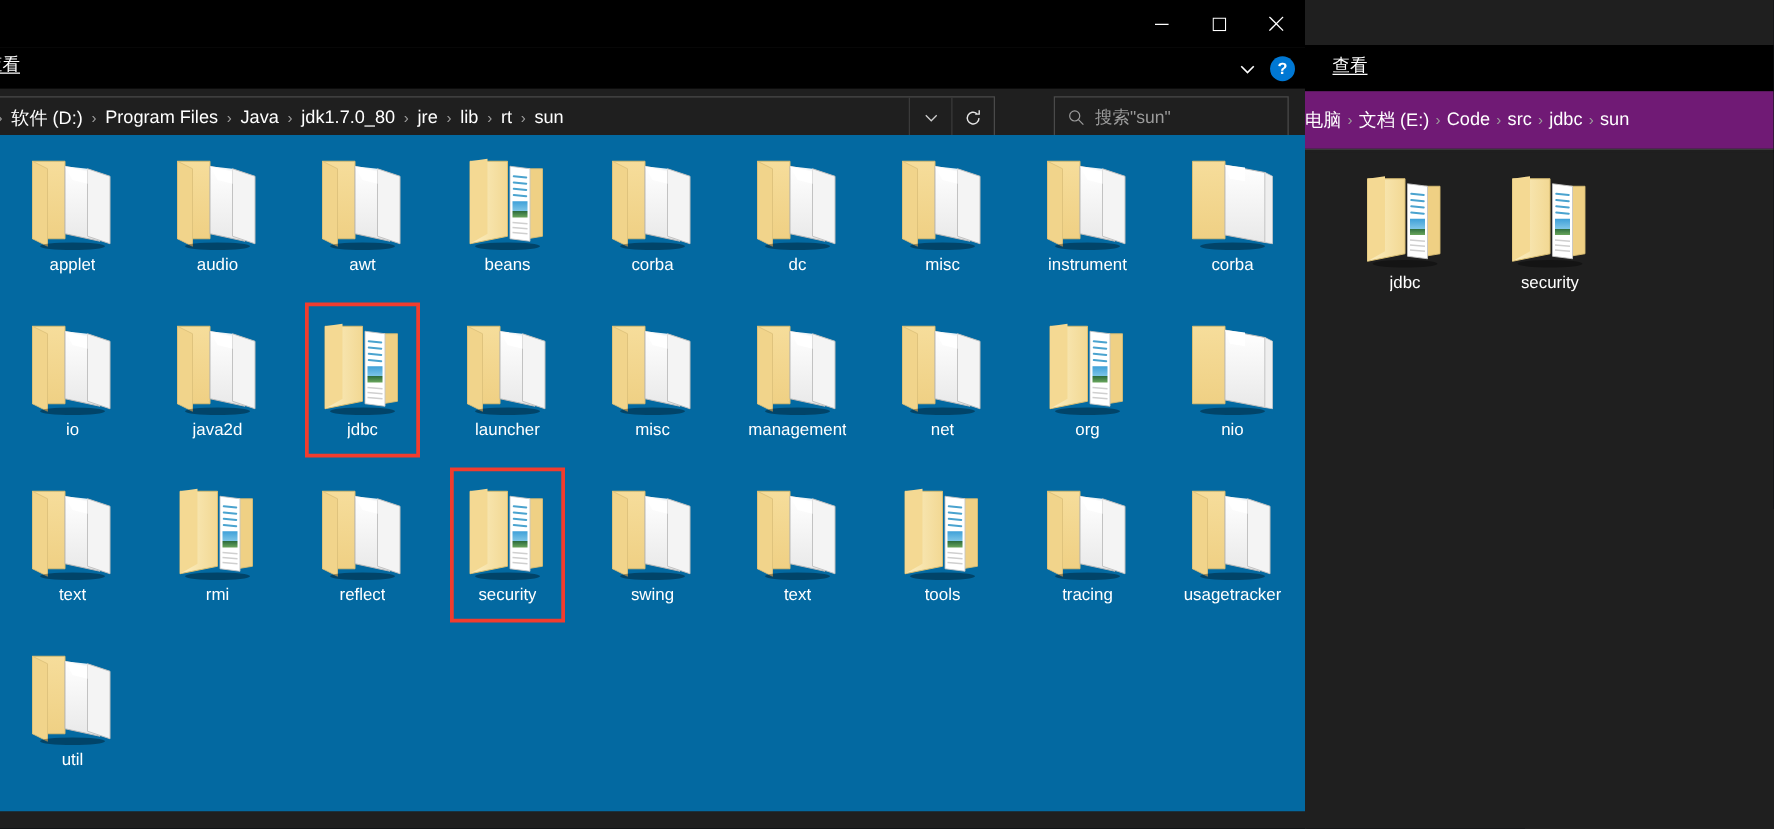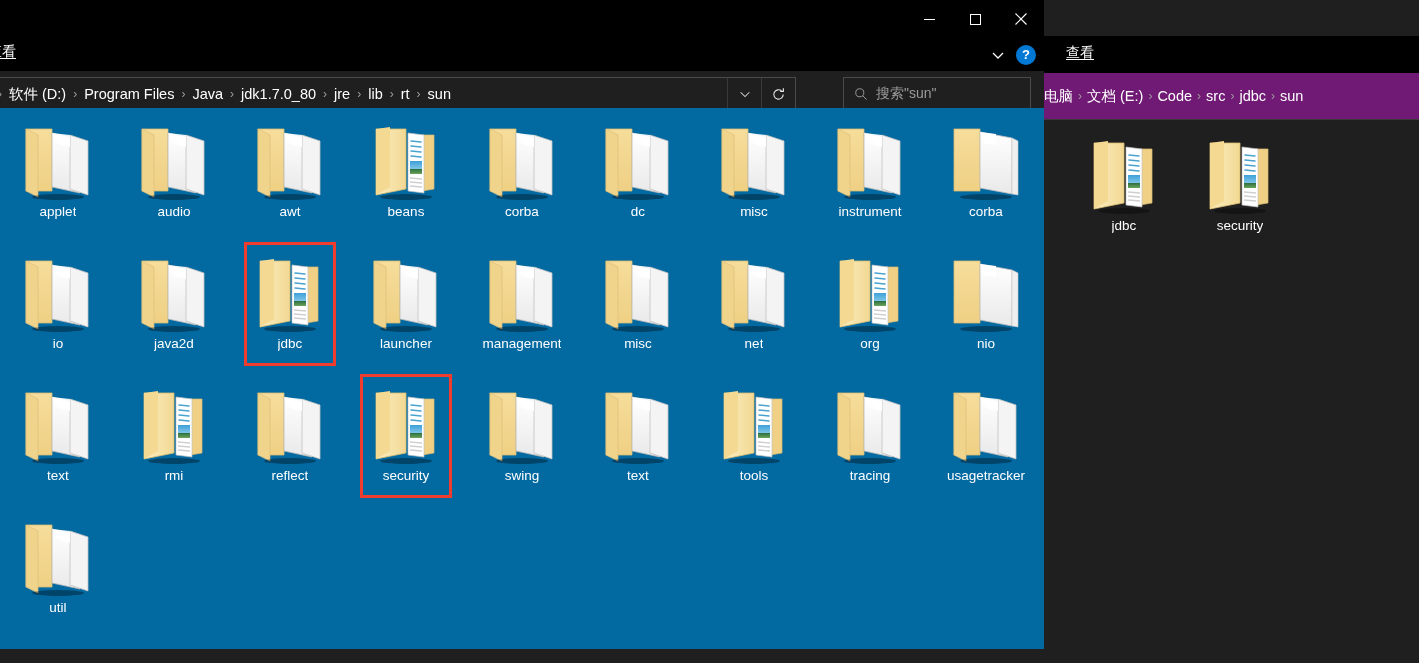--- a/index.html
+++ b/index.html
@@ -757,20 +757,57 @@
     <path d="M8 12 L8 74 L20 80 L20 18 Z" fill="none" stroke="#dcc07a" stroke-width="0.7"></path>
     <ellipse cx="40" cy="80" rx="26" ry="3" fill="#000" opacity="0.35"></ellipse>
   </svg>
             </div>
             <div class="cell-label">launcher</div>
           </div>
           <div class="cell">
             <div class="icon-wrap">
               <svg width="80" height="86" viewBox="0 0 80 86" aria-hidden="true">
   <defs>
+    <linearGradient id="fbu14" x1="0" y1="0" x2="0" y2="1">
+      <stop offset="0" stop-color="#f6dd9b"></stop>
+                    <stop offset="1" stop-color="#efd084"></stop>
+    </linearGradient>
+    <linearGradient id="ffu14" x1="0" y1="0" x2="1" y2="0">
+      <stop offset="0" stop-color="#fbeec2"></stop>
+                    <stop offset="1" stop-color="#f2d893"></stop>
+    </linearGradient>
+    <linearGradient id="pgu14" x1="0" y1="0" x2="0" y2="1">
+      <stop offset="0" stop-color="#ffffff"></stop>
+                    <stop offset="1" stop-color="#e9e9e9"></stop>
+    </linearGradient>
+    <linearGradient id="skyu14" x1="0" y1="0" x2="0" y2="1">
+      <stop offset="0" stop-color="#3ea0d8"></stop>
+                    <stop offset="0.62" stop-color="#7fc6e8"></stop>
+      <stop offset="0.63" stop-color="#2f6f3f"></stop>
+                    <stop offset="1" stop-color="#6aa65c"></stop>
+    </linearGradient>
+  </defs>
+    <path d="M8 12 L34 12 L34 74 L8 74 Z" fill="url(#fbu14)" stroke="#d8bd72" stroke-width="0.8"></path>
+    <path d="M8 74 L20 80 L20 18 L8 12 Z" fill="#f1d48b"></path>
+    <g>
+      <path d="M34 16 L62 22 L62 76 L34 70 Z" fill="url(#pgu14)" stroke="#b9b9b9" stroke-width="0.8"></path>
+      <path d="M52 18 L70 24 L70 78 L52 72 Z" fill="#f4f4f4" stroke="#c2c2c2" stroke-width="0.8"></path>
+      <path d="M34 16 L52 18 L52 30 L40 27 Z" fill="#ffffff" opacity="0.9"></path>
+    </g>
+    <path d="M20 18 L46 18 L46 80 L20 80 Z" fill="url(#ffu14)" opacity="0.0"></path>
+    <path d="M8 12 L8 74 L20 80 L20 18 Z" fill="none" stroke="#dcc07a" stroke-width="0.7"></path>
+    <ellipse cx="40" cy="80" rx="26" ry="3" fill="#000" opacity="0.35"></ellipse>
+  </svg>
+            </div>
+            <div class="cell-label">misc</div>
+          </div>
+          <div class="cell">
+            <div class="icon-wrap">
+              <svg width="80" height="86" viewBox="0 0 80 86" aria-hidden="true">
+  <defs>
     <linearGradient id="fbu13" x1="0" y1="0" x2="0" y2="1">
       <stop offset="0" stop-color="#f6dd9b"></stop>
                     <stop offset="1" stop-color="#efd084"></stop>
     </linearGradient>
     <linearGradient id="ffu13" x1="0" y1="0" x2="1" y2="0">
       <stop offset="0" stop-color="#fbeec2"></stop>
                     <stop offset="1" stop-color="#f2d893"></stop>
     </linearGradient>
     <linearGradient id="pgu13" x1="0" y1="0" x2="0" y2="1">
       <stop offset="0" stop-color="#ffffff"></stop>
@@ -789,57 +826,20 @@
       <path d="M34 16 L62 22 L62 76 L34 70 Z" fill="url(#pgu13)" stroke="#b9b9b9" stroke-width="0.8"></path>
       <path d="M52 18 L70 24 L70 78 L52 72 Z" fill="#f4f4f4" stroke="#c2c2c2" stroke-width="0.8"></path>
       <path d="M34 16 L52 18 L52 30 L40 27 Z" fill="#ffffff" opacity="0.9"></path>
     </g>
     <path d="M20 18 L46 18 L46 80 L20 80 Z" fill="url(#ffu13)" opacity="0.0"></path>
     <path d="M8 12 L8 74 L20 80 L20 18 Z" fill="none" stroke="#dcc07a" stroke-width="0.7"></path>
     <ellipse cx="40" cy="80" rx="26" ry="3" fill="#000" opacity="0.35"></ellipse>
   </svg>
             </div>
             <div class="cell-label">management</div>
-          </div>
-          <div class="cell">
-            <div class="icon-wrap">
-              <svg width="80" height="86" viewBox="0 0 80 86" aria-hidden="true">
-  <defs>
-    <linearGradient id="fbu14" x1="0" y1="0" x2="0" y2="1">
-      <stop offset="0" stop-color="#f6dd9b"></stop>
-                    <stop offset="1" stop-color="#efd084"></stop>
-    </linearGradient>
-    <linearGradient id="ffu14" x1="0" y1="0" x2="1" y2="0">
-      <stop offset="0" stop-color="#fbeec2"></stop>
-                    <stop offset="1" stop-color="#f2d893"></stop>
-    </linearGradient>
-    <linearGradient id="pgu14" x1="0" y1="0" x2="0" y2="1">
-      <stop offset="0" stop-color="#ffffff"></stop>
-                    <stop offset="1" stop-color="#e9e9e9"></stop>
-    </linearGradient>
-    <linearGradient id="skyu14" x1="0" y1="0" x2="0" y2="1">
-      <stop offset="0" stop-color="#3ea0d8"></stop>
-                    <stop offset="0.62" stop-color="#7fc6e8"></stop>
-      <stop offset="0.63" stop-color="#2f6f3f"></stop>
-                    <stop offset="1" stop-color="#6aa65c"></stop>
-    </linearGradient>
-  </defs>
-    <path d="M8 12 L34 12 L34 74 L8 74 Z" fill="url(#fbu14)" stroke="#d8bd72" stroke-width="0.8"></path>
-    <path d="M8 74 L20 80 L20 18 L8 12 Z" fill="#f1d48b"></path>
-    <g>
-      <path d="M34 16 L62 22 L62 76 L34 70 Z" fill="url(#pgu14)" stroke="#b9b9b9" stroke-width="0.8"></path>
-      <path d="M52 18 L70 24 L70 78 L52 72 Z" fill="#f4f4f4" stroke="#c2c2c2" stroke-width="0.8"></path>
-      <path d="M34 16 L52 18 L52 30 L40 27 Z" fill="#ffffff" opacity="0.9"></path>
-    </g>
-    <path d="M20 18 L46 18 L46 80 L20 80 Z" fill="url(#ffu14)" opacity="0.0"></path>
-    <path d="M8 12 L8 74 L20 80 L20 18 Z" fill="none" stroke="#dcc07a" stroke-width="0.7"></path>
-    <ellipse cx="40" cy="80" rx="26" ry="3" fill="#000" opacity="0.35"></ellipse>
-  </svg>
-            </div>
-            <div class="cell-label">misc</div>
           </div>
           <div class="cell">
             <div class="icon-wrap">
               <svg width="80" height="86" viewBox="0 0 80 86" aria-hidden="true">
   <defs>
     <linearGradient id="fbu15" x1="0" y1="0" x2="0" y2="1">
       <stop offset="0" stop-color="#f6dd9b"></stop>
                     <stop offset="1" stop-color="#efd084"></stop>
     </linearGradient>
     <linearGradient id="ffu15" x1="0" y1="0" x2="1" y2="0">

